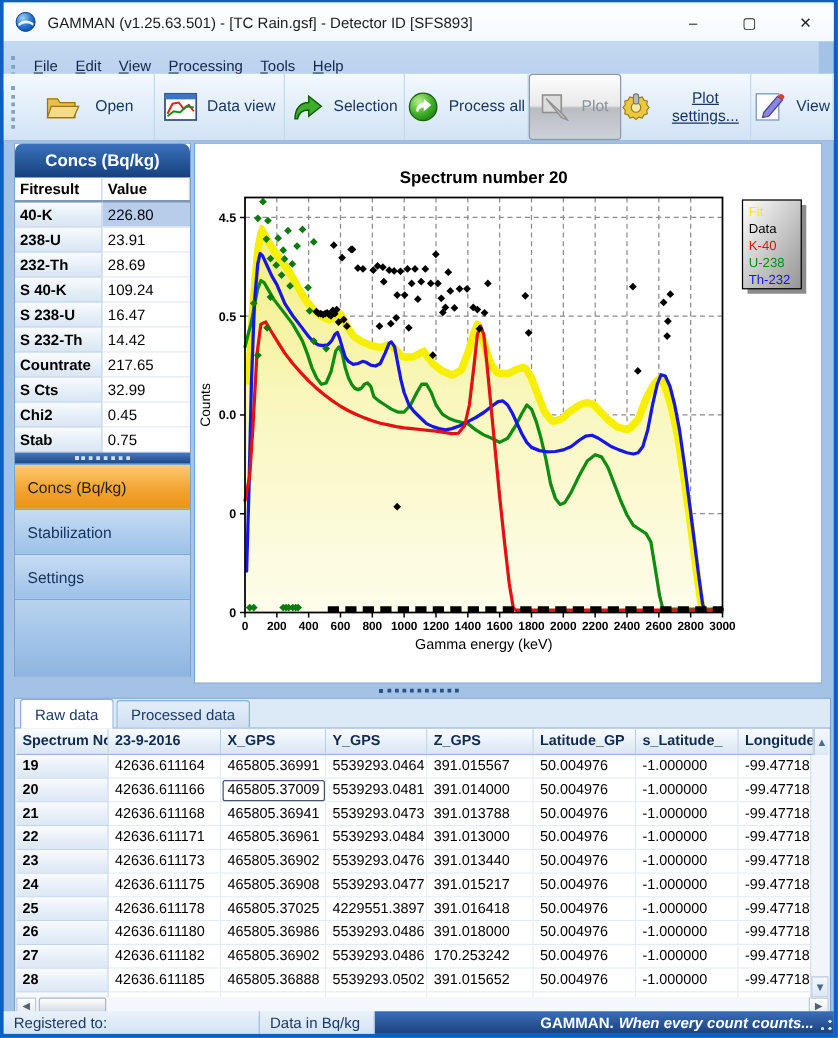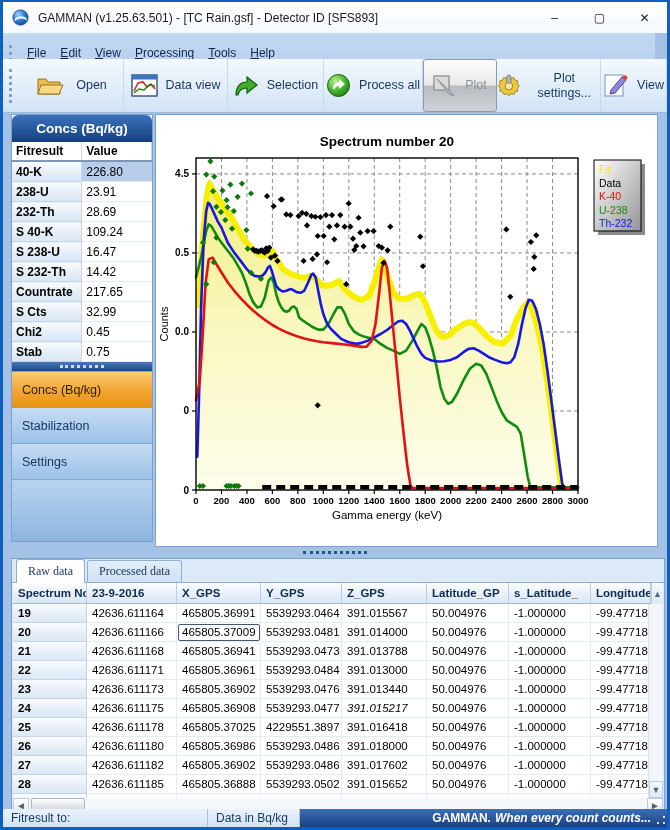--- a/index.html
+++ b/index.html
@@ -19,21 +19,21 @@
   .grip-v{width:3px;height:16px;border-left:3px dotted #7fa3cd;margin:0 5px 0 6px;}
   .menu-item{font-size:12px;color:#10284e;padding:4px 7px;cursor:default;}
   .menu-item u{text-decoration:underline;}
 
   
   #toolbar{position:absolute;left:0;top:57px;right:0;height:53px;background:linear-gradient(#f3f9fe,#d2e3f5);border-bottom:1px solid #9cbbdd;display:flex;}
   .tbtn{height:100%;display:flex;align-items:center;justify-content:center;gap:8px;border-right:1px solid #c5d9ee;font-size:12.5px;color:#17365f;box-sizing:border-box;}
   .tbtn .lab{line-height:1.15;}
   .tbtn.pressed{background:linear-gradient(#fdfdfd,#e9e9e9 48%,#b9bdc2 52%,#cdd2d8);border:1px solid #8e9aa8;border-radius:3px;color:#8b9299;}
   #tb-open{width:104px;gap:12px;} #tb-dataview{width:104px;} #tb-selection{width:96px;} #tb-processall{width:99px;}
-  #tb-plot{width:74px;} #tb-plotsettings{width:104px;text-align:center;} #tb-view{flex:1;}
+  #tb-plot{width:74px;} #tb-plotsettings{width:104px;text-align:center;text-decoration:underline;} #tb-view{flex:1;}
 
   
   .card{position:absolute;background:#fff;border:1px solid #7ba1cd;box-sizing:border-box;}
   #leftcard{left:8px;top:112px;width:142px;height:428px;display:flex;flex-direction:column;}
   #lefthdr{height:27px;background:linear-gradient(#3a72bd,#16407c);border-radius:6px 6px 0 0;color:#fff;font-weight:bold;font-size:13.5px;display:flex;align-items:center;justify-content:center;flex:0 0 auto;}
   #fittbl{width:100%;border-collapse:collapse;table-layout:fixed;flex:0 0 auto;}
   #fittbl th{font-size:12px;text-align:left;padding:2px 4px;border-bottom:2px solid #7d97b5;border-right:1px solid #c6d6ea;}
   #fittbl td{font-size:12px;padding:2px 4px;height:15px;}
   #fittbl td.flabel{font-weight:bold;background:linear-gradient(#f9fbfe,#e3edf7 60%,#d9e6f3);border:1px solid #c6d6ea;border-left:none;width:76px;}
   #fittbl td.fval{border-bottom:1px solid #e4ecf6;}
@@ -46,21 +46,21 @@
 
   #chartcard{left:152px;top:112px;width:503px;height:433px;}
 
   
   #hsplit{position:absolute;left:0;top:545px;width:100%;height:11px;display:flex;align-items:center;justify-content:center;}
   #hsplit .dots{width:64px;border-top:3px dotted #27508c;}
 
   
   #bottomcard{left:8px;top:556px;width:654px;height:256px;background:#dce9f6;}
   #tabstrip{position:absolute;left:0;top:0;right:0;height:24px;border-bottom:1px solid #8fafd2;display:flex;align-items:flex-end;padding-left:4px;box-sizing:border-box;}
-  .tab{height:21px;padding:0 11px;border:1px solid #8fafd2;border-bottom:none;border-radius:3px 3px 0 0;background:linear-gradient(#e4eefa,#cfe0f2);font-size:12px;color:#1c3a66;display:flex;align-items:center;margin-right:2px;font-family:Liberation Serif, serif;}
+  .tab{height:21px;padding:0 11px;border:1px solid #8fafd2;border-bottom:none;border-radius:3px 3px 0 0;background:linear-gradient(#e4eefa,#cfe0f2);font-size:12px;color:#1c3a66;display:flex;align-items:center;margin-right:2px;}
   .tab.active{background:#fff;height:23px;margin-bottom:-1px;}
   #grid{position:absolute;left:1px;top:24px;right:1px;bottom:15px;background:#fff;overflow:hidden;}
   .grow{display:flex;}
   .gcell{box-sizing:border-box;font-size:11.5px;padding:0 0 0 5px;display:flex;align-items:center;white-space:nowrap;overflow:hidden;color:#000;background:#fff;border-right:1px solid #e3ebf5;border-bottom:1px solid #e3ebf5;height:19px;}
   .ghead .gcell{height:21px;font-weight:bold;color:#102a50;background:linear-gradient(#fbfdff,#e7f0fa 55%,#d9e6f3);border-right:1px solid #b9cde4;border-bottom:1px solid #9db8d6;}
   .gcell.rowhead{font-weight:bold;background:linear-gradient(#f9fbfe,#e6eef8 60%,#dbe8f4);border-right:1px solid #c3d5ea;border-bottom:1px solid #c3d5ea;}
   .gcell.focus{outline:1px solid #47586e;outline-offset:-2px;border-radius:3px;}
   .vscroll{box-sizing:border-box;width:14px;display:flex;align-items:center;justify-content:center;background:linear-gradient(#f4f8fc,#dde8f4);border-left:1px solid #b9cde4;color:#4a6a92;font-size:9px;}
   #vtrack{position:absolute;right:0;top:21px;bottom:0;width:14px;background:#f2f6fb;border-left:1px solid #d7e3f1;}
   #vdown{position:absolute;right:0;bottom:0;width:14px;height:17px;display:flex;align-items:center;justify-content:center;background:linear-gradient(#f4f8fc,#dde8f4);border:1px solid #b9cde4;box-sizing:border-box;color:#4a6a92;font-size:9px;}
@@ -508,21 +508,21 @@
               <div class="gcell" style="flex: 0 0 85px; width: 85px;">391.013440</div>
               <div class="gcell" style="flex: 0 0 82px; width: 82px;">50.004976</div>
               <div class="gcell" style="flex: 0 0 82px; width: 82px;">-1.000000</div>
               <div class="gcell" style="flex: 0 0 60px; width: 60px;">-99.477182</div>
             </div>
             <div class="grow">
               <div class="gcell rowhead" style="flex: 0 0 74px; width: 74px;">24</div>
               <div class="gcell" style="flex: 0 0 90px; width: 90px;">42636.611175</div>
               <div class="gcell" style="flex: 0 0 84px; width: 84px;">465805.36908</div>
               <div class="gcell" style="flex: 0 0 81px; width: 81px;">5539293.0477</div>
-              <div class="gcell" style="flex: 0 0 85px; width: 85px; font-style: italic;">391.015217</div>
+              <div class="gcell" style="flex: 0 0 85px; width: 85px;">391.015217</div>
               <div class="gcell" style="flex: 0 0 82px; width: 82px;">50.004976</div>
               <div class="gcell" style="flex: 0 0 82px; width: 82px;">-1.000000</div>
               <div class="gcell" style="flex: 0 0 60px; width: 60px;">-99.477182</div>
             </div>
             <div class="grow">
               <div class="gcell rowhead" style="flex: 0 0 74px; width: 74px;">25</div>
               <div class="gcell" style="flex: 0 0 90px; width: 90px;">42636.611178</div>
               <div class="gcell" style="flex: 0 0 84px; width: 84px;">465805.37025</div>
               <div class="gcell" style="flex: 0 0 81px; width: 81px;">4229551.3897</div>
               <div class="gcell" style="flex: 0 0 85px; width: 85px;">391.016418</div>
@@ -538,21 +538,21 @@
               <div class="gcell" style="flex: 0 0 85px; width: 85px;">391.018000</div>
               <div class="gcell" style="flex: 0 0 82px; width: 82px;">50.004976</div>
               <div class="gcell" style="flex: 0 0 82px; width: 82px;">-1.000000</div>
               <div class="gcell" style="flex: 0 0 60px; width: 60px;">-99.477182</div>
             </div>
             <div class="grow">
               <div class="gcell rowhead" style="flex: 0 0 74px; width: 74px;">27</div>
               <div class="gcell" style="flex: 0 0 90px; width: 90px;">42636.611182</div>
               <div class="gcell" style="flex: 0 0 84px; width: 84px;">465805.36902</div>
               <div class="gcell" style="flex: 0 0 81px; width: 81px;">5539293.0486</div>
-              <div class="gcell" style="flex: 0 0 85px; width: 85px;">391.017602</div>
+              <div class="gcell" style="flex: 0 0 85px; width: 85px;">170.253242</div>
               <div class="gcell" style="flex: 0 0 82px; width: 82px;">50.004976</div>
               <div class="gcell" style="flex: 0 0 82px; width: 82px;">-1.000000</div>
               <div class="gcell" style="flex: 0 0 60px; width: 60px;">-99.477182</div>
             </div>
             <div class="grow">
               <div class="gcell rowhead" style="flex: 0 0 74px; width: 74px;">28</div>
               <div class="gcell" style="flex: 0 0 90px; width: 90px;">42636.611185</div>
               <div class="gcell" style="flex: 0 0 84px; width: 84px;">465805.36888</div>
               <div class="gcell" style="flex: 0 0 81px; width: 81px;">5539293.0502</div>
               <div class="gcell" style="flex: 0 0 85px; width: 85px;">391.015652</div>
@@ -576,21 +576,21 @@
     </div>
     <div id="hscroll">
       <div class="harrow">◄</div>
       <div id="hthumb"></div>
       <div id="hspacer"></div>
       <div class="harrow">►</div>
     </div>
   </div>
 
   <div id="statusbar">
-    <div class="sseg" id="sseg1">Fitresult to:</div>
+    <div class="sseg" id="sseg1">Registered to:</div>
     <div class="sseg" id="sseg2">Data in Bq/kg</div>
     <div id="sseg3">
       <span>GAMMAN.</span>
       <span class="it">When every count counts...</span>
       <div id="gripcorner"></div>
     </div>
   </div>
 
 </div>
 </div>

